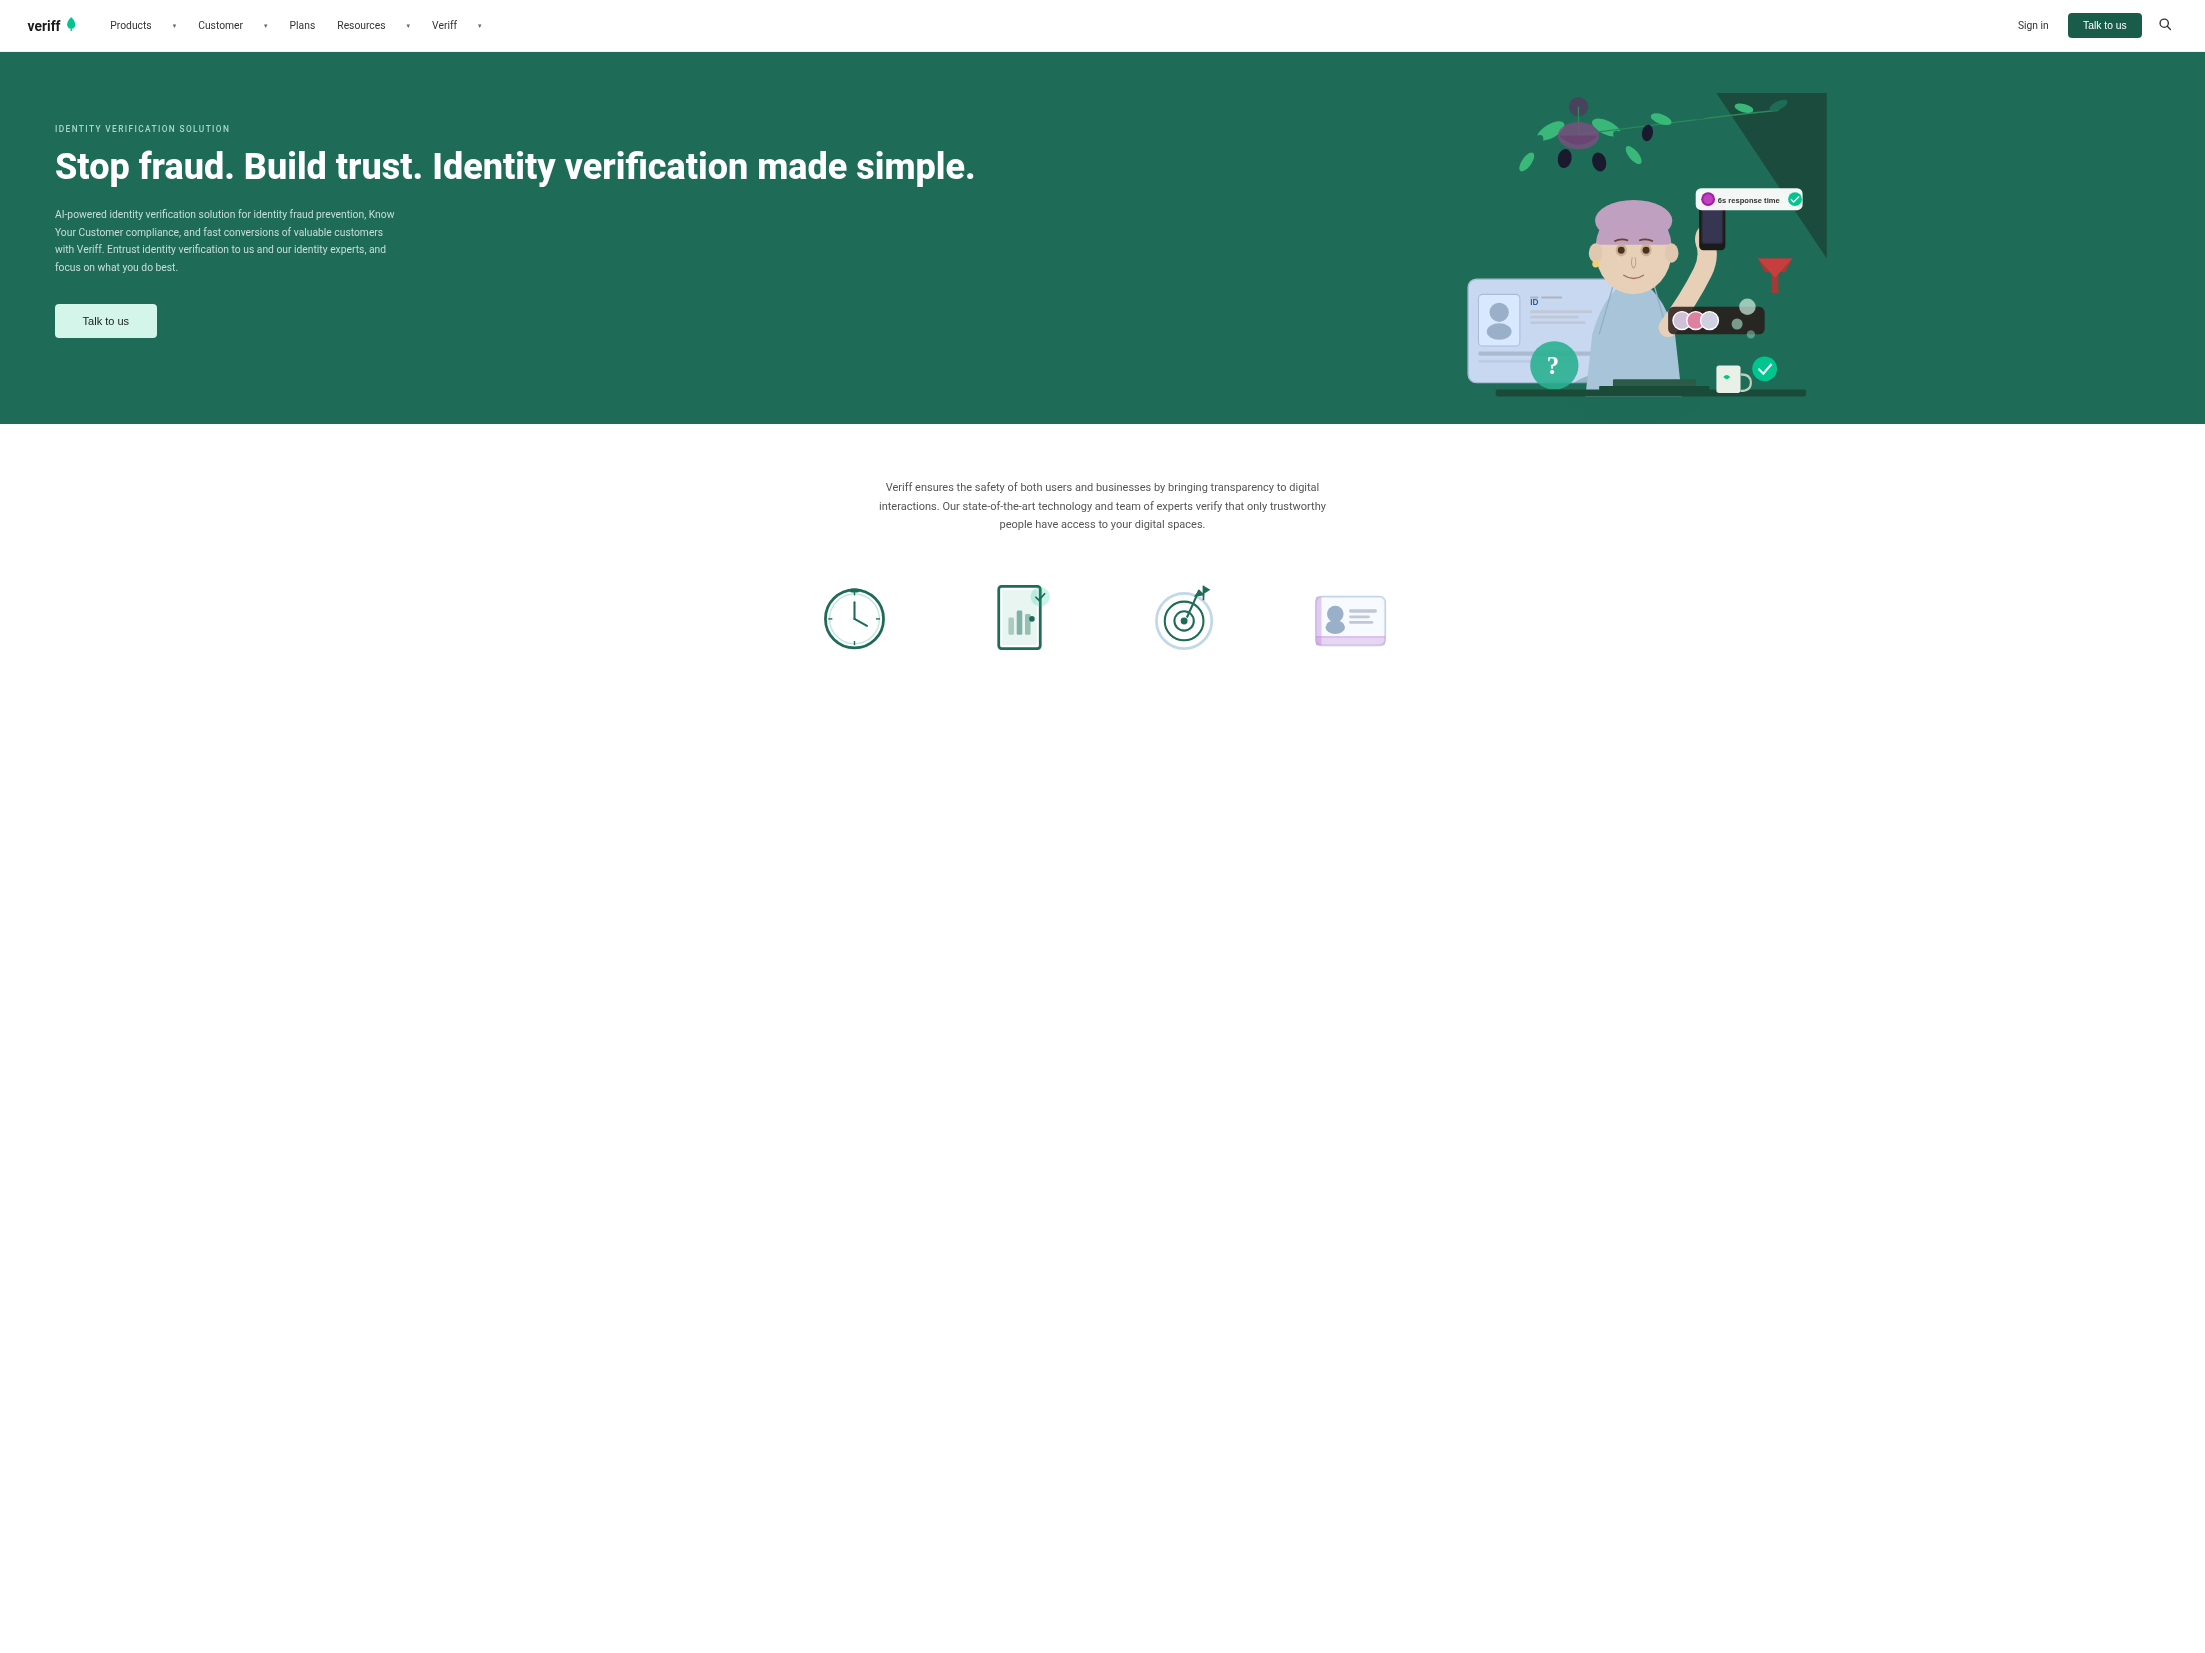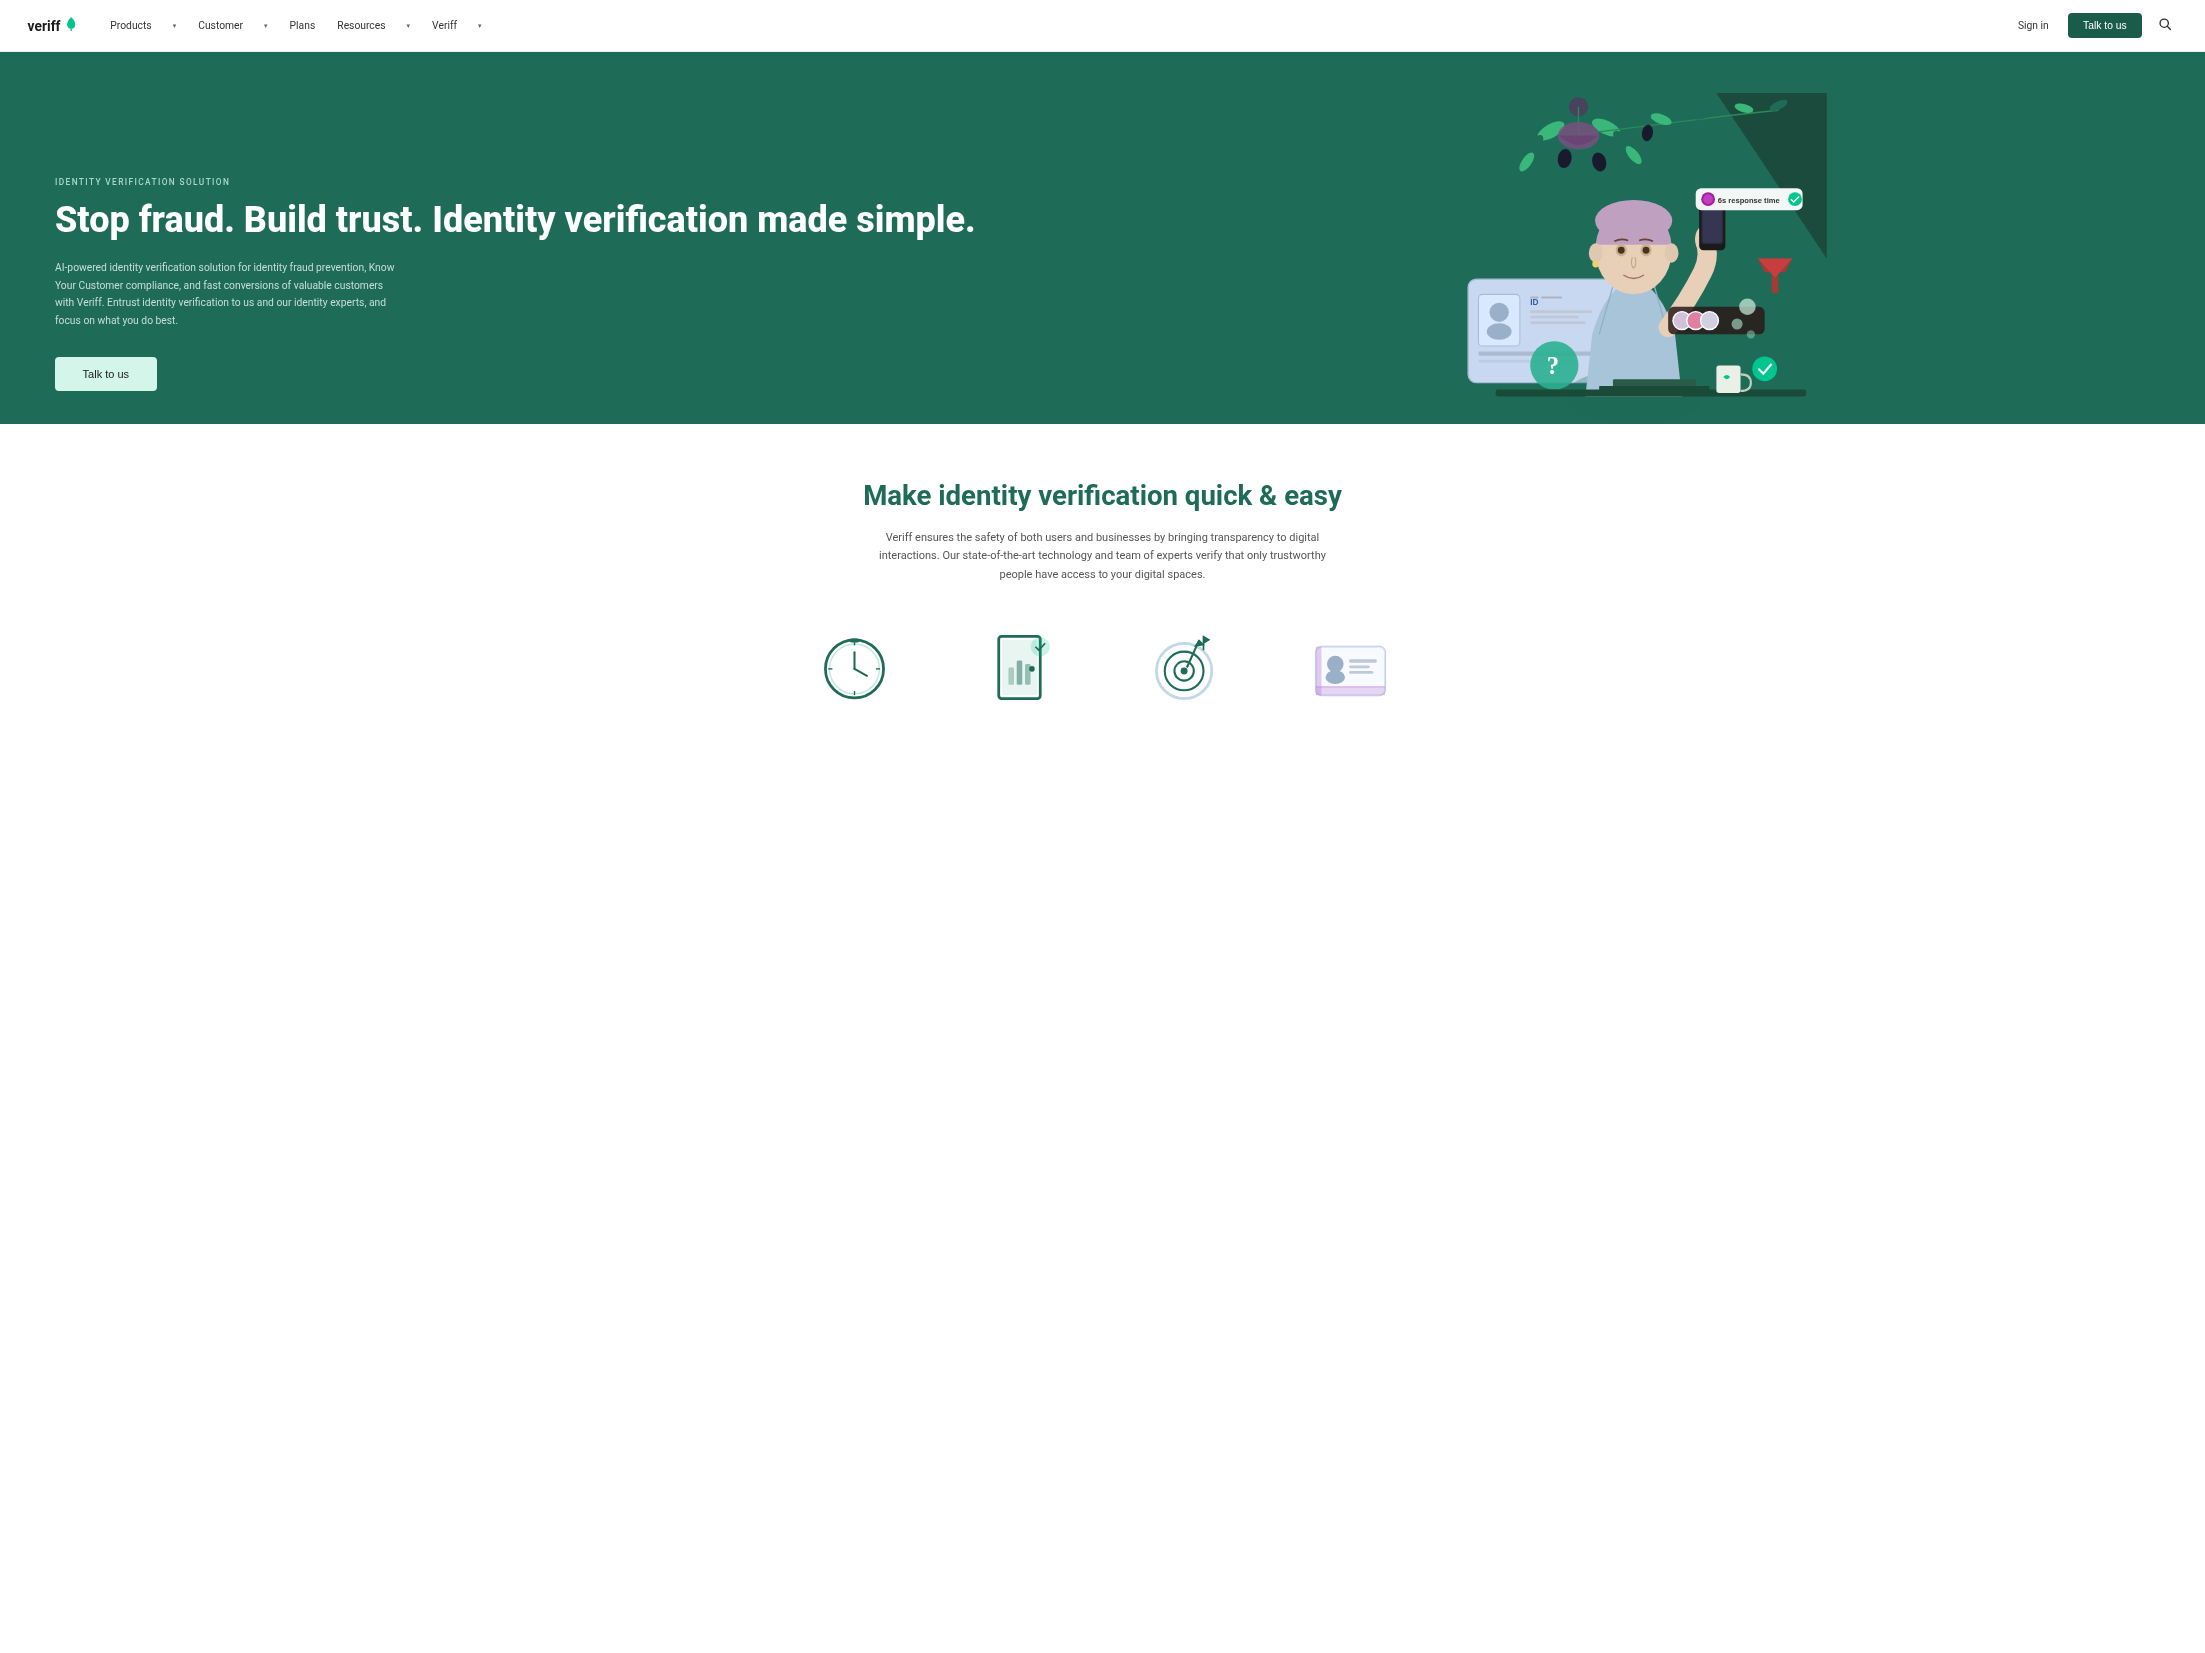--- a/index.html
+++ b/index.html
@@ -87,21 +87,21 @@
       padding: 41px 55px 0 55px;
       min-height: 358px;
       display: flex;
       align-items: flex-end;
       justify-content: space-between;
       position: relative;
       overflow: hidden;
     }
     .hero-content {
       flex: 0 0 50%;
-      padding-bottom: 33px;
+      padding-bottom: 86px;
       z-index: 2;
     }
     .hero-eyebrow {
       font-size: 8.3px;
       letter-spacing: 1.4px;
       color: #a8d8cc;
       text-transform: uppercase;
       margin-bottom: 13.8px;
       font-weight: 500;
     }
@@ -346,21 +346,20 @@
       <polygon points="480,240 530,240 505,268" fill="#d04040" opacity="0.8"></polygon>
 
       <circle cx="465" cy="310" r="12" fill="#d0f0e0" opacity="0.7"></circle>
       <circle cx="450" cy="335" r="8" fill="#b0e8d0" opacity="0.6"></circle>
       <circle cx="470" cy="350" r="6" fill="#90d8c0" opacity="0.5"></circle>
     </svg>
   </div>
 </section>
 
 <section class="section2">
-  <h2 class="section2-title">Make identity verification quick &amp; easy</h2>
   <p class="section2-body">Veriff ensures the safety of both users and businesses by bringing transparency to digital interactions. Our state-of-the-art technology and team of experts verify that only trustworthy people have access to your digital spaces.</p>
 
   <div class="features-grid">
 
     <div class="feature-item">
       <div class="feature-icon-wrap">
         <svg viewBox="0 0 120 120" xmlns="http://www.w3.org/2000/svg">
           <circle cx="60" cy="62" r="42" fill="none" stroke="#1e6b57" stroke-width="4"></circle>
           <circle cx="60" cy="62" r="36" fill="none" stroke="#c0e8de" stroke-width="2"></circle>
 

